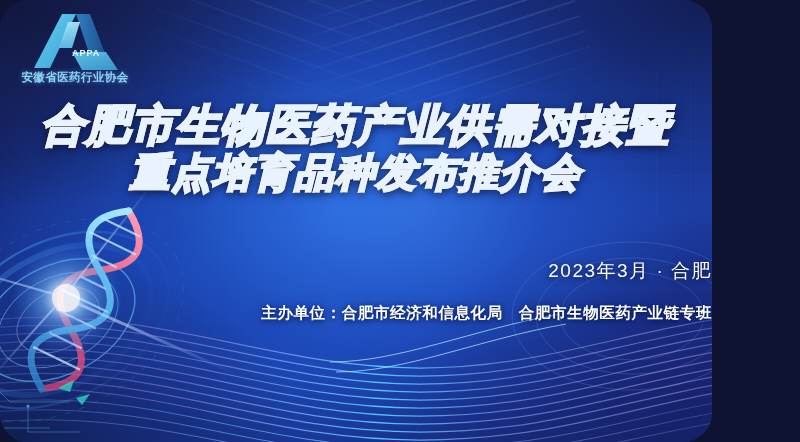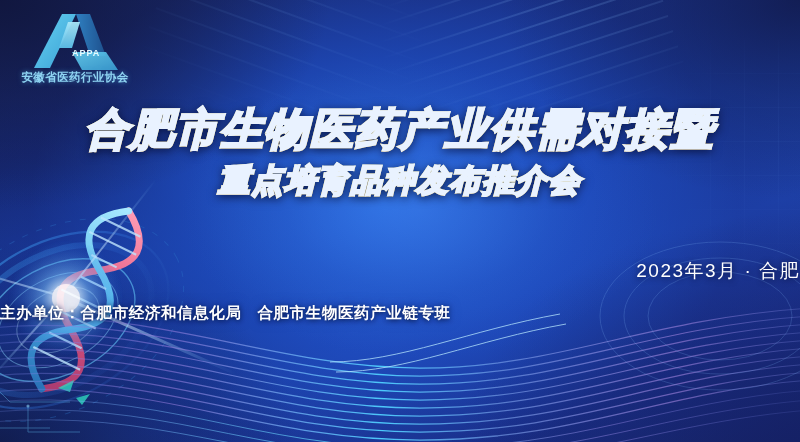--- a/index.html
+++ b/index.html
@@ -2,28 +2,29 @@
 <html><head>
 <meta charset="utf-8">
 <style>
   html, body {
     margin: 0;
     padding: 0;
     background: #0d1330;
   }
   #poster {
     position: relative;
-    width: 800px;
+    width: 712px;
     height: 442px;
     overflow: hidden;
     font-family: "Liberation Sans", "DejaVu Sans", sans-serif;
     background:
       radial-gradient(ellipse 520px 380px at 48% 46%, rgba(42,108,224,0.95) 0%, rgba(30,78,196,0.70) 38%, rgba(20,44,140,0.25) 68%, rgba(16,28,92,0) 100%),
       radial-gradient(ellipse 300px 260px at 6% 72%, rgba(26,64,170,0.70) 0%, rgba(14,30,92,0.25) 60%, rgba(12,24,74,0) 100%),
       linear-gradient(160deg, #1b2454 0%, #1a2a74 22%, #1c3fa2 48%, #1f43ab 66%, #1b2e86 84%, #18245e 100%);
+    border-radius: 29px;
   }
 
   
   .layer { position: absolute; pointer-events: none; }
 
   .corner-dark-tl {
     left: 0; top: 0; width: 330px; height: 210px;
     background: radial-gradient(ellipse 330px 210px at 0% 0%, rgba(16,22,62,0.95) 0%, rgba(18,26,70,0.55) 45%, rgba(18,26,70,0) 100%);
   }
   .corner-dark-tr {
@@ -122,39 +123,39 @@
     letter-spacing: 2px;
     white-space: nowrap;
     color: transparent;
     background-image: linear-gradient(180deg, #fff6c8 0%, #ffe978 22%, #ffd93a 52%, #f2b418 78%, #e09b0c 100%);
     -webkit-background-clip: text;
     background-clip: text;
     -webkit-text-stroke: 2.6px #e9f2ff;
     paint-order: stroke fill;
     filter: drop-shadow(0 2px 5px rgba(6,12,48,0.75));
   }
-  #title-line-1 { top: 104px; font-size: 43px; line-height: 50px; }
-  #title-line-2 { top: 156px; font-size: 31px; line-height: 50px; }
+  #title-line-1 { top: 104px; font-size: 43px; line-height: 50px; font-family: Liberation Mono, monospace; }
+  #title-line-2 { top: 148px; font-size: 39px; line-height: 50px; }
 
   #event-date {
     position: absolute;
     top: 258px;
     width: 100%;
     text-align: right;
     color: #ffffff;
     font-size: 19px;
     letter-spacing: 1.5px;
     text-shadow: 0 1px 6px rgba(5,12,45,0.85);
     white-space: nowrap;
   }
 
   .org-line {
     position: absolute;
     width: 100%;
-    text-align: left;
+    text-align: right;
     color: #ffffff;
     font-weight: bold;
     font-size: 15.5px;
     letter-spacing: .6px;
     white-space: nowrap;
     text-shadow: 0 1px 5px rgba(5,12,45,0.9), 0 0 12px rgba(20,50,140,0.6);
   }
   #org-host { top: 303px; }
   #org-organizer { top: 331px; }
   .org-gap { display: inline-block; width: 16px; }

